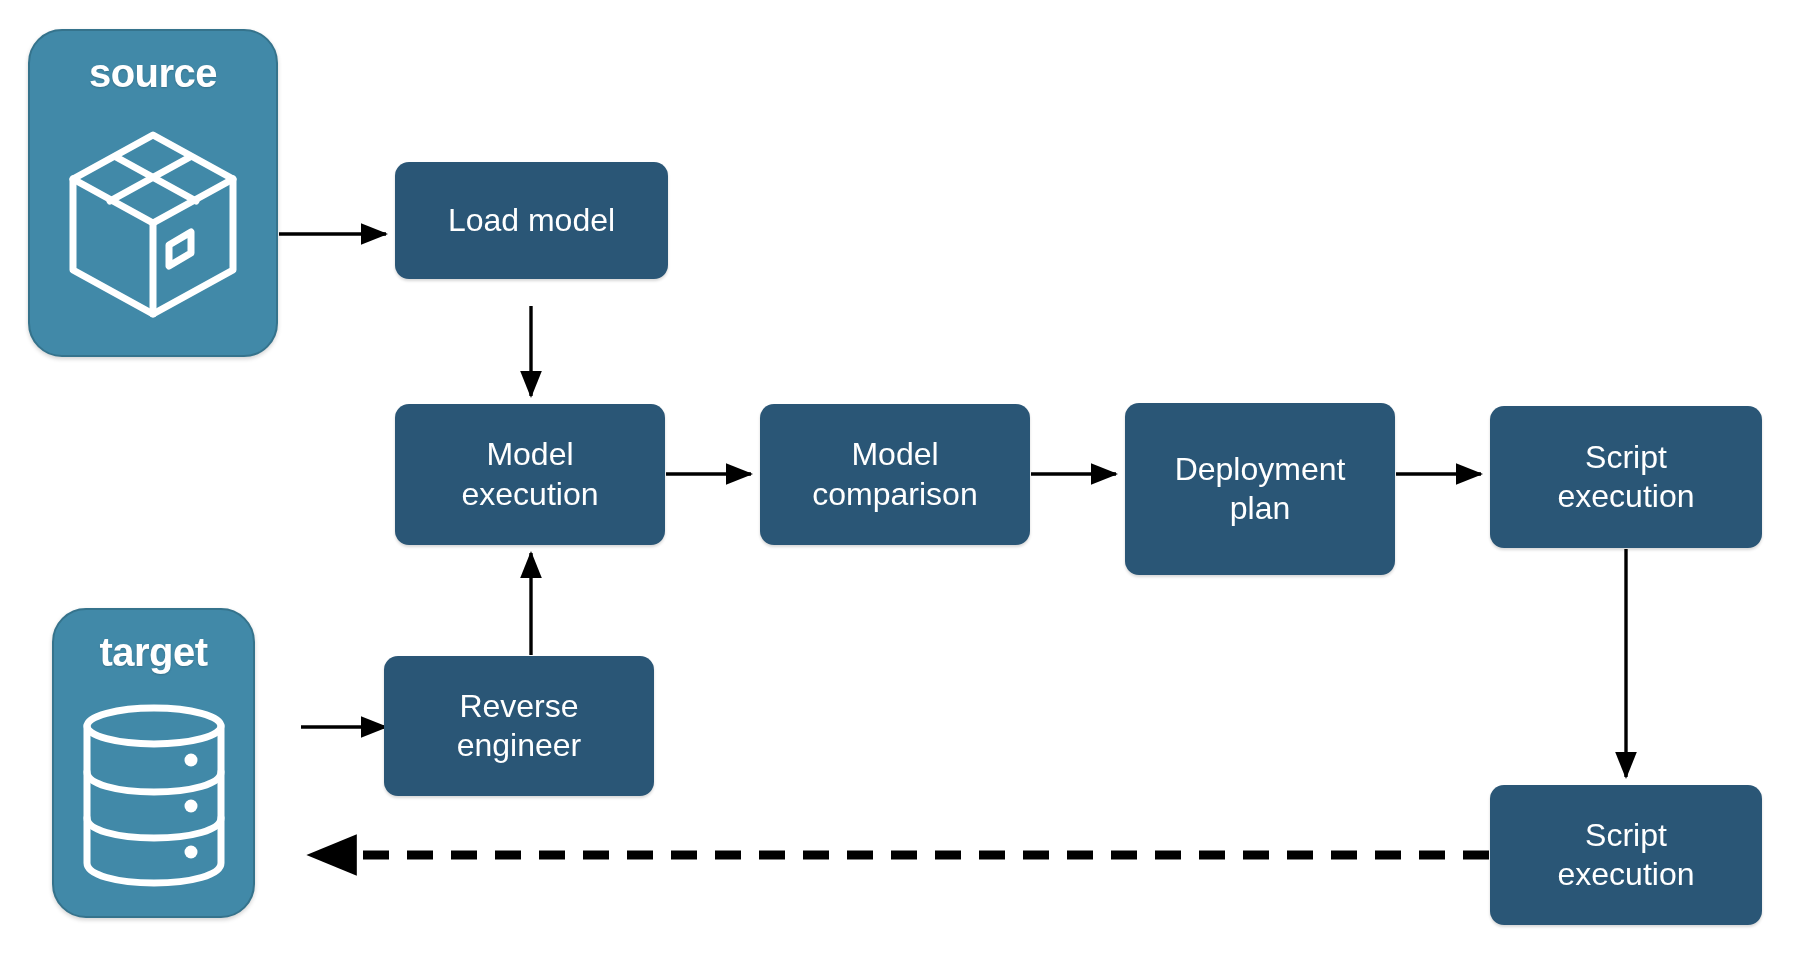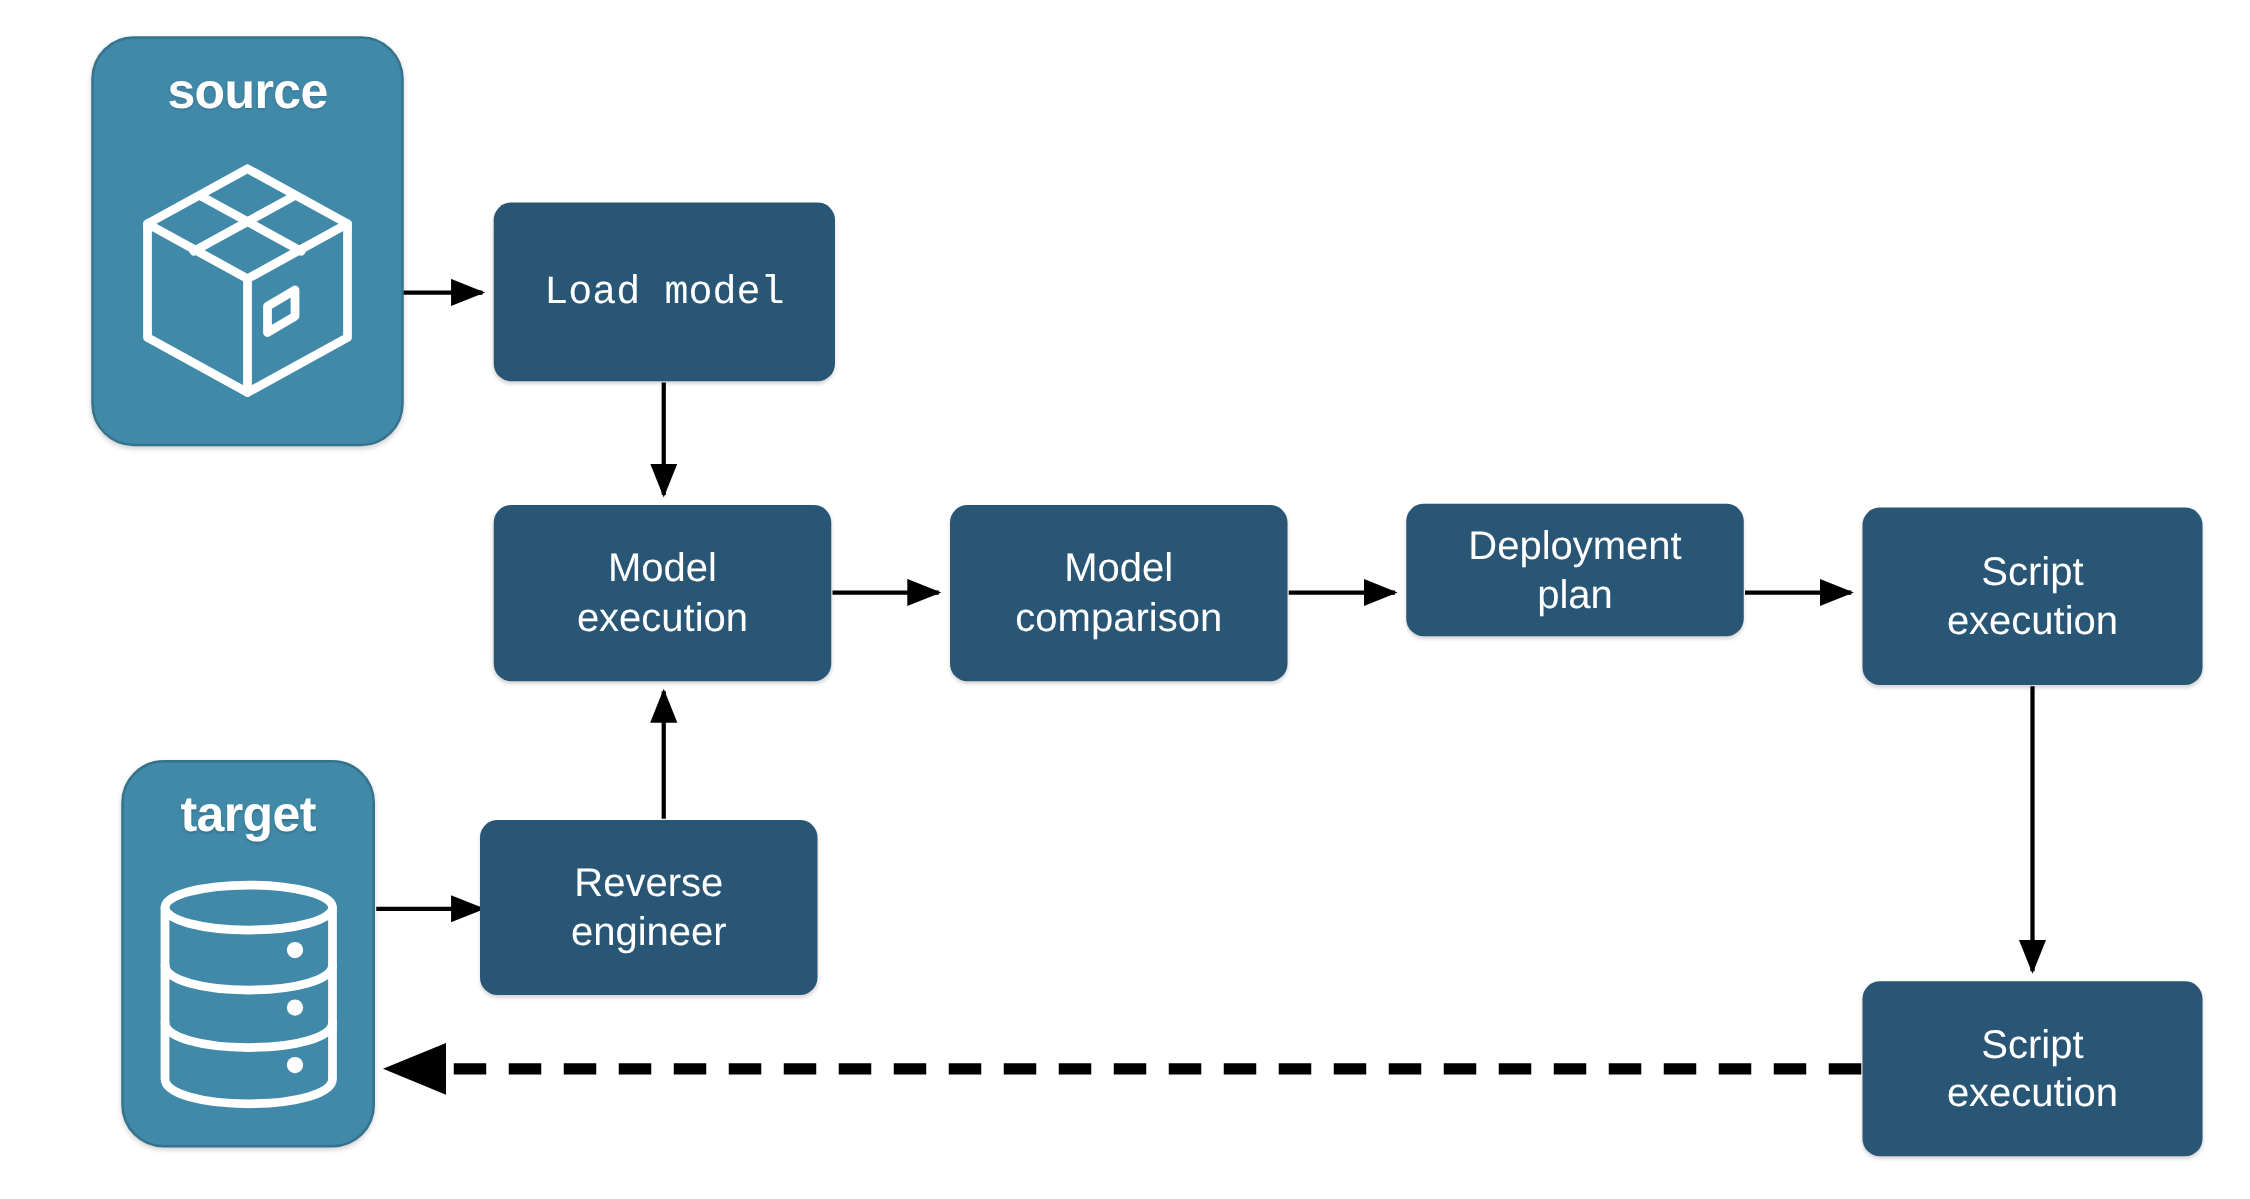--- a/index.html
+++ b/index.html
@@ -33,21 +33,20 @@
   .endpoint {
     position: absolute;
     box-sizing: border-box;
     background: #4189a8;
     border: 2px solid #35738c;
     border-radius: 34px;
     display: flex;
     flex-direction: column;
     align-items: center;
     box-shadow: 0 2px 4px rgba(0,0,0,0.18);
-    margin-left: 45px;
   }
   .endpoint-label {
     color: #ffffff;
     font-weight: bold;
     font-size: 40px;
     letter-spacing: -0.5px;
     line-height: 1;
     margin-top: 22px;
     text-shadow: 0 1px 2px rgba(0,0,0,0.18);
   }
@@ -147,41 +146,41 @@
           <path d="M8 70 C8 82 38 90 75 90 C112 90 142 82 142 70"></path>
           <path d="M8 116 C8 128 38 136 75 136 C112 136 142 128 142 116"></path>
         </g>
         <circle cx="112" cy="58" r="6.5" fill="#ffffff"></circle>
         <circle cx="112" cy="104" r="6.5" fill="#ffffff"></circle>
         <circle cx="112" cy="150" r="6.5" fill="#ffffff"></circle>
       </svg>
     </div>
   </div>
 
-  <div class="process" style="left:395px; top:162px; width:273px; height:143px;font-family:Liberation Mono, monospace;">
+  <div class="process" style="left:395px; top:162px; width:273px; height:117px;">
     <div>
       <span>Load model</span>
     </div>
   </div>
 
   <div class="process" style="left:395px; top:404px; width:270px; height:141px;">
     <div>
       <span>Model</span>
       <span>execution</span>
     </div>
   </div>
 
   <div class="process" style="left:760px; top:404px; width:270px; height:141px;">
     <div>
       <span>Model</span>
       <span>comparison</span>
     </div>
   </div>
 
-  <div class="process" style="left:1125px; top:403px; width:270px; height:106px;">
+  <div class="process" style="left:1125px; top:403px; width:270px; height:172px;">
     <div>
       <span>Deployment</span>
       <span>plan</span>
     </div>
   </div>
 
   <div class="process" style="left:1490px; top:406px; width:272px; height:142px;">
     <div>
       <span>Script</span>
       <span>execution</span>

